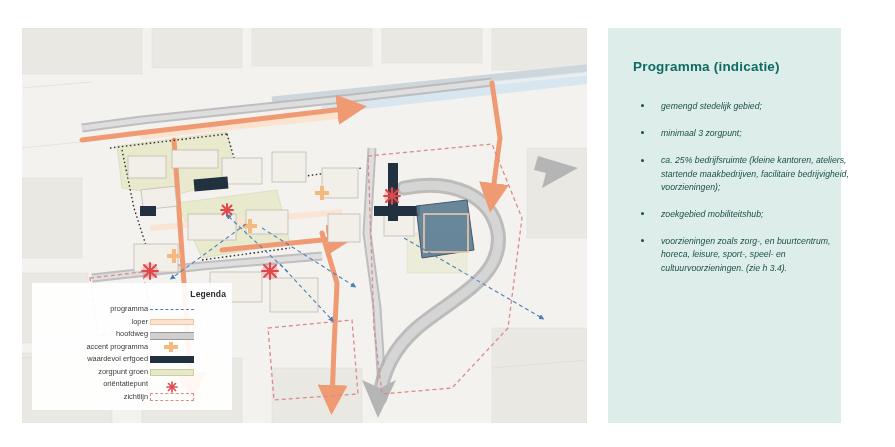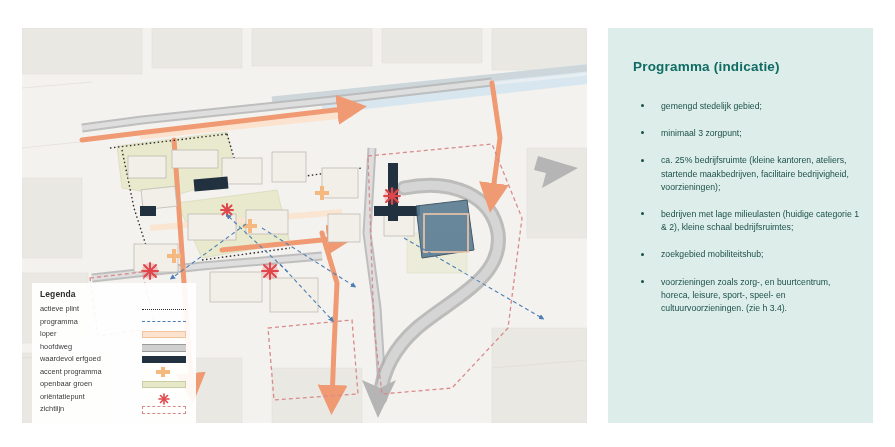--- a/index.html
+++ b/index.html
@@ -35,24 +35,25 @@
     left: 0; top: 0;
     width: 565px;
     height: 395px;
   }
 
   
   .legend {
     position: absolute;
     left: 10px;
     top: 255px;
-    width: 164px;
+    width: 200px;
     background: rgba(255,255,255,0.92);
     padding: 6px 6px 7px 8px;
     box-sizing: border-box;
+    text-align: right;
   }
   .legend-title {
     font-size: 8.5px;
     font-weight: bold;
     color: #2b2b2b;
     margin-bottom: 4px;
     letter-spacing: 0.1px;
   }
   .legend-row {
     display: flex;
@@ -136,41 +137,42 @@
     position: absolute; left: 2px; top: 2.5px; width: 44px; height: 8px;
     border: 1.1px dashed #d98b8b;
     box-sizing: border-box;
   }
 
   
   .prog-panel {
     position: absolute;
     left: 608px;
     top: 28px;
-    width: 265px;
+    width: 233px;
     height: 395px;
     background: #ddeeea;
   }
   .prog-title {
     position: absolute;
     left: 25px;
     top: 31px;
     font-size: 13.5px;
     font-weight: bold;
     color: #0f6b63;
     letter-spacing: 0.2px;
   }
   .prog-list {
     position: absolute;
     left: 25px;
     top: 72px;
     width: 226px;
     margin: 0;
     padding: 0;
     list-style: none;
+    font-style: italic;
   }
   .prog-item {
     position: relative;
     padding-left: 28px;
     margin-bottom: 14px;
     font-size: 8.7px;
     line-height: 13.2px;
     color: #1c4f4a;
   }
   .prog-item .bullet {
@@ -355,26 +357,20 @@
         <path d="M0,60 L70,54"></path>
         <path d="M0,120 L58,114"></path>
         <path d="M0,330 L92,322"></path>
         <path d="M470,340 L565,332"></path>
       </g>
     </svg>
 
     <div class="legend">
       <div class="legend-title">Legenda</div>
 
-      <div class="legend-row">
-        <div class="legend-label">actieve plint</div>
-        <div class="legend-symbol">
-            <span class="sym-dotted"></span>
-          </div>
-      </div>
 
       <div class="legend-row">
         <div class="legend-label">programma</div>
         <div class="legend-symbol">
             <span class="sym-dashed"></span>
           </div>
       </div>
 
 
       <div class="legend-row">
@@ -385,35 +381,35 @@
       </div>
 
       <div class="legend-row">
         <div class="legend-label">hoofdweg</div>
         <div class="legend-symbol">
             <span class="sym-grayband"></span>
           </div>
       </div>
 
       <div class="legend-row">
+        <div class="legend-label">accent programma</div>
+        <div class="legend-symbol">
+            <span class="sym-accent"></span>
+          </div>
+      </div>
+
+      <div class="legend-row">
         <div class="legend-label">waardevol erfgoed</div>
         <div class="legend-symbol">
             <span class="sym-erfgoed"></span>
           </div>
       </div>
 
       <div class="legend-row">
-        <div class="legend-label">accent programma</div>
-        <div class="legend-symbol">
-            <span class="sym-accent"></span>
-          </div>
-      </div>
-
-      <div class="legend-row">
-        <div class="legend-label">openbaar groen</div>
+        <div class="legend-label">zorgpunt groen</div>
         <div class="legend-symbol">
             <span class="sym-groen"></span>
           </div>
       </div>
 
       <div class="legend-row">
         <div class="legend-label">oriëntatiepunt</div>
         <div class="legend-symbol">
           <span class="sym-star">
             <svg width="12" height="12" viewBox="0 0 12 12">
@@ -448,24 +444,20 @@
       <li class="prog-item">
         <span class="bullet"></span>
         <span>minimaal 3 zorgpunt;</span>
       </li>
       <li class="prog-item">
         <span class="bullet"></span>
         <span>ca. 25% bedrijfsruimte (kleine kantoren, ateliers, startende maakbedrijven, facilitaire bedrijvigheid, voorzieningen);</span>
       </li>
       <li class="prog-item">
         <span class="bullet"></span>
-        <span>bedrijven met lage milieulasten (huidige categorie 1 &amp; 2), kleine schaal bedrijfsruimtes;</span>
-      </li>
-      <li class="prog-item">
-        <span class="bullet"></span>
         <span>zoekgebied mobiliteitshub;</span>
       </li>
       <li class="prog-item">
         <span class="bullet"></span>
         <span>voorzieningen zoals zorg-, en buurtcentrum, horeca, leisure, sport-, speel- en cultuurvoorzieningen. (zie h 3.4).</span>
       </li>
     </ul>
   </div>
 
 </div>

